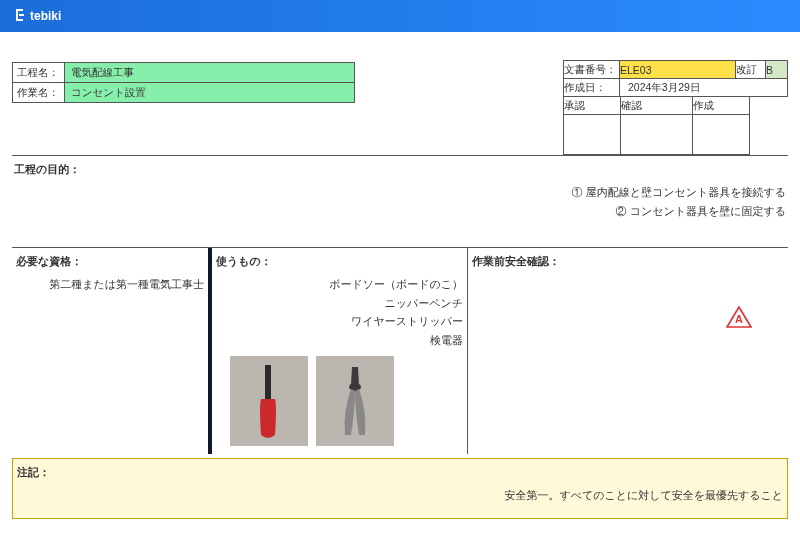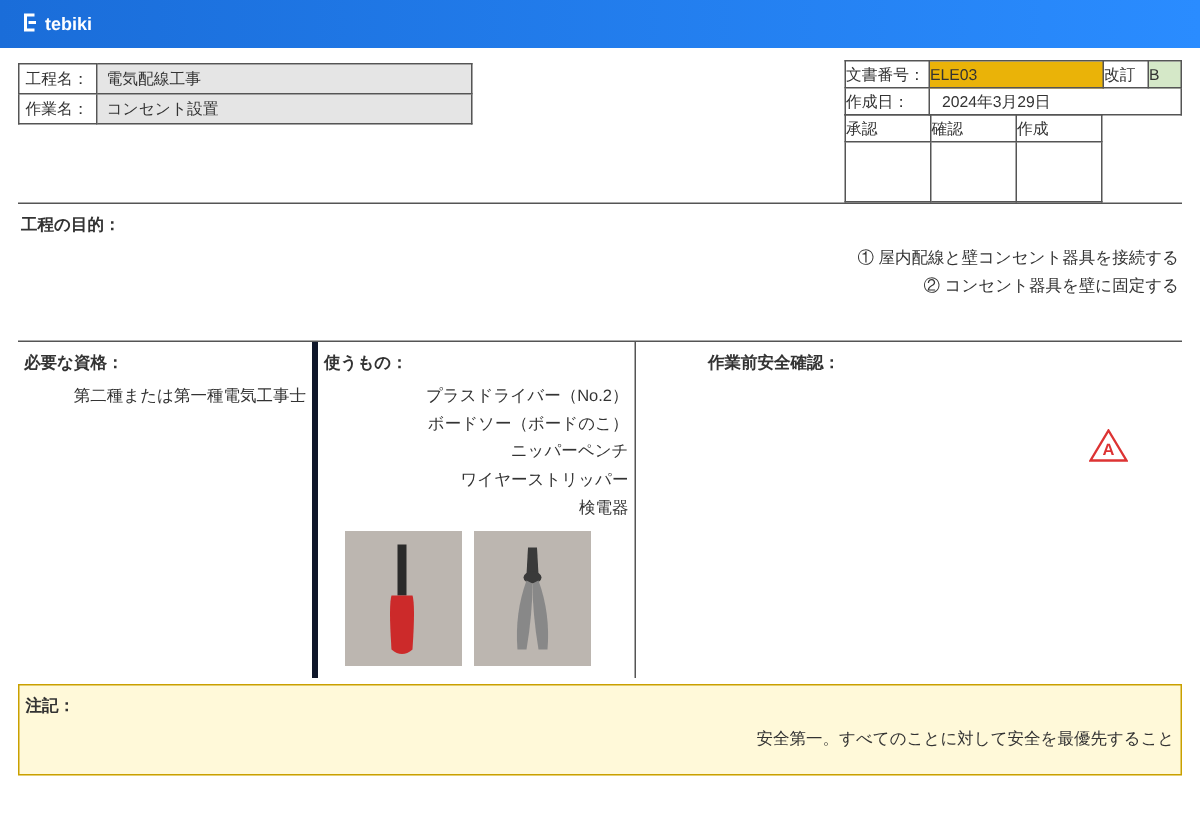--- a/index.html
+++ b/index.html
@@ -1,41 +1,41 @@
 <!DOCTYPE html>
 <html><head>
 <meta charset="utf-8">
 <style>
   * { box-sizing: border-box; margin: 0; padding: 0; }
   body { font-family: "Hiragino Kaku Gothic ProN", "Meiryo", sans-serif; font-size: 11px; color: #333; background: #fff; width: 800px; }
   .topbar { height: 32px; background: linear-gradient(to right, #1a6dd9, #2a8cff); display: flex; align-items: center; padding: 0 14px; color: #fff; font-weight: bold; font-size: 12px; }
   .topbar svg { margin-right: 4px; }
   .page { padding: 8px 12px 12px 12px; }
   table { border-collapse: collapse; }
-  .hdr-row { display: flex; justify-content: space-between; align-items: flex-start; }
+  .hdr-row { display: flex; justify-content: space-between; align-items: flex-start; margin-top: 20px; }
   .hdr-left { margin-top: 2px; }
   .hdr-left table td { border: 1px solid #555; height: 20px; font-size: 10.5px; }
   .hdr-left .lbl { width: 52px; padding: 0 4px; background: #fff; }
-  .hdr-left .val { width: 250px; background: #e5e5e5; padding: 0 6px; }
+  .hdr-left .val { width: 290px; background: #86efac; padding: 0 6px; }
   .hdr-right table td { border: 1px solid #555; height: 18px; font-size: 10.5px; }
   .hdr-right .lbl { width: 56px; }
   .hdr-right .wide { width: 116px; }
   .hdr-right .rev-lbl { width: 30px; }
   .hdr-right .rev-val { width: 22px; background: #d5e8c8; }
-  .hdr-right .green { background: #eab308; }
+  .hdr-right .green { background: #fde047; }
   .stamp-row td { height: 40px !important; }
   .title { text-align: center; font-size: 22px; font-weight: bold; margin: 14px 0 18px 0; letter-spacing: 2px; }
   .sec { border-top: 1px solid #555; padding: 6px 2px 10px 2px; }
   .sec-label { font-weight: bold; font-size: 11px; }
   .sec-body { padding: 6px 0 0 22px; font-size: 11px; line-height: 1.7; text-align: right; }
   .cols3 { display: flex; border-top: 1px solid #555; }
   .col { padding: 6px 4px 8px 4px; }
   .col1 { width: 200px; border-right: 4px solid #0f172a; }
   .col2 { flex: 1; border-right: 1px solid #555; }
-  .col3 { width: 320px; position: relative; margin-left: 44px; }
+  .col3 { width: 320px; position: relative; }
   .tool-imgs { display: flex; gap: 8px; margin-top: 6px; margin-left: 14px; }
   .tool-img { width: 78px; height: 90px; background: #bcb6b0; display: flex; align-items: center; justify-content: center; }
   .warn-tri { position: absolute; right: 36px; top: 58px; }
   .notes { border: 1px solid #c9a000; background: #fff9d9; padding: 6px 4px 12px 4px; margin-top: 4px; }
   .notes .sec-body { line-height: 1.8; }
   ol.safety { list-style: decimal; padding-left: 30px; }
   ol.safety li { margin-bottom: 2px; }
 </style>
 </head>
 <body>
@@ -78,21 +78,21 @@
         <tr>
           <td class="lbl">作成日：</td>
           <td class="wide" colspan="3" style="text-align:left;padding-left:8px">2024年3月29日</td>
         </tr>
       </tbody>
         </table>
       <table style="margin-top:-1px">
         <tbody>
             <tr>
           <td style="width:57px">承認</td>
-          <td style="width:57px">確認</td>
+          <td style="width:72px">確認</td>
           <td style="width:57px">作成</td>
         </tr>
         <tr class="stamp-row">
           <td></td>
           <td></td>
           <td></td>
         </tr>
       </tbody>
         </table>
     </div>
@@ -110,21 +110,20 @@
   <div class="cols3">
     <div class="col col1">
       <div class="sec-label">必要な資格：</div>
       <div class="sec-body" style="padding-left:18px">
         <div>第二種または第一種電気工事士</div>
       </div>
     </div>
     <div class="col col2">
       <div class="sec-label">使うもの：</div>
       <div class="sec-body" style="padding-left:18px">
-        <div>プラスドライバー（No.2）</div>
         <div>ボードソー（ボードのこ）</div>
         <div>ニッパーペンチ</div>
         <div>ワイヤーストリッパー</div>
         <div>検電器</div>
       </div>
       <div class="tool-imgs">
         <div class="tool-img">
           <svg width="60" height="80" viewBox="0 0 60 80">
             <rect x="26" y="4" width="6" height="34" fill="#2a2a2a"></rect>
             <path d="M22 38 Q20 44 22 74 Q29 80 36 74 Q38 44 36 38 Z" fill="#cc2a2a"></path>

